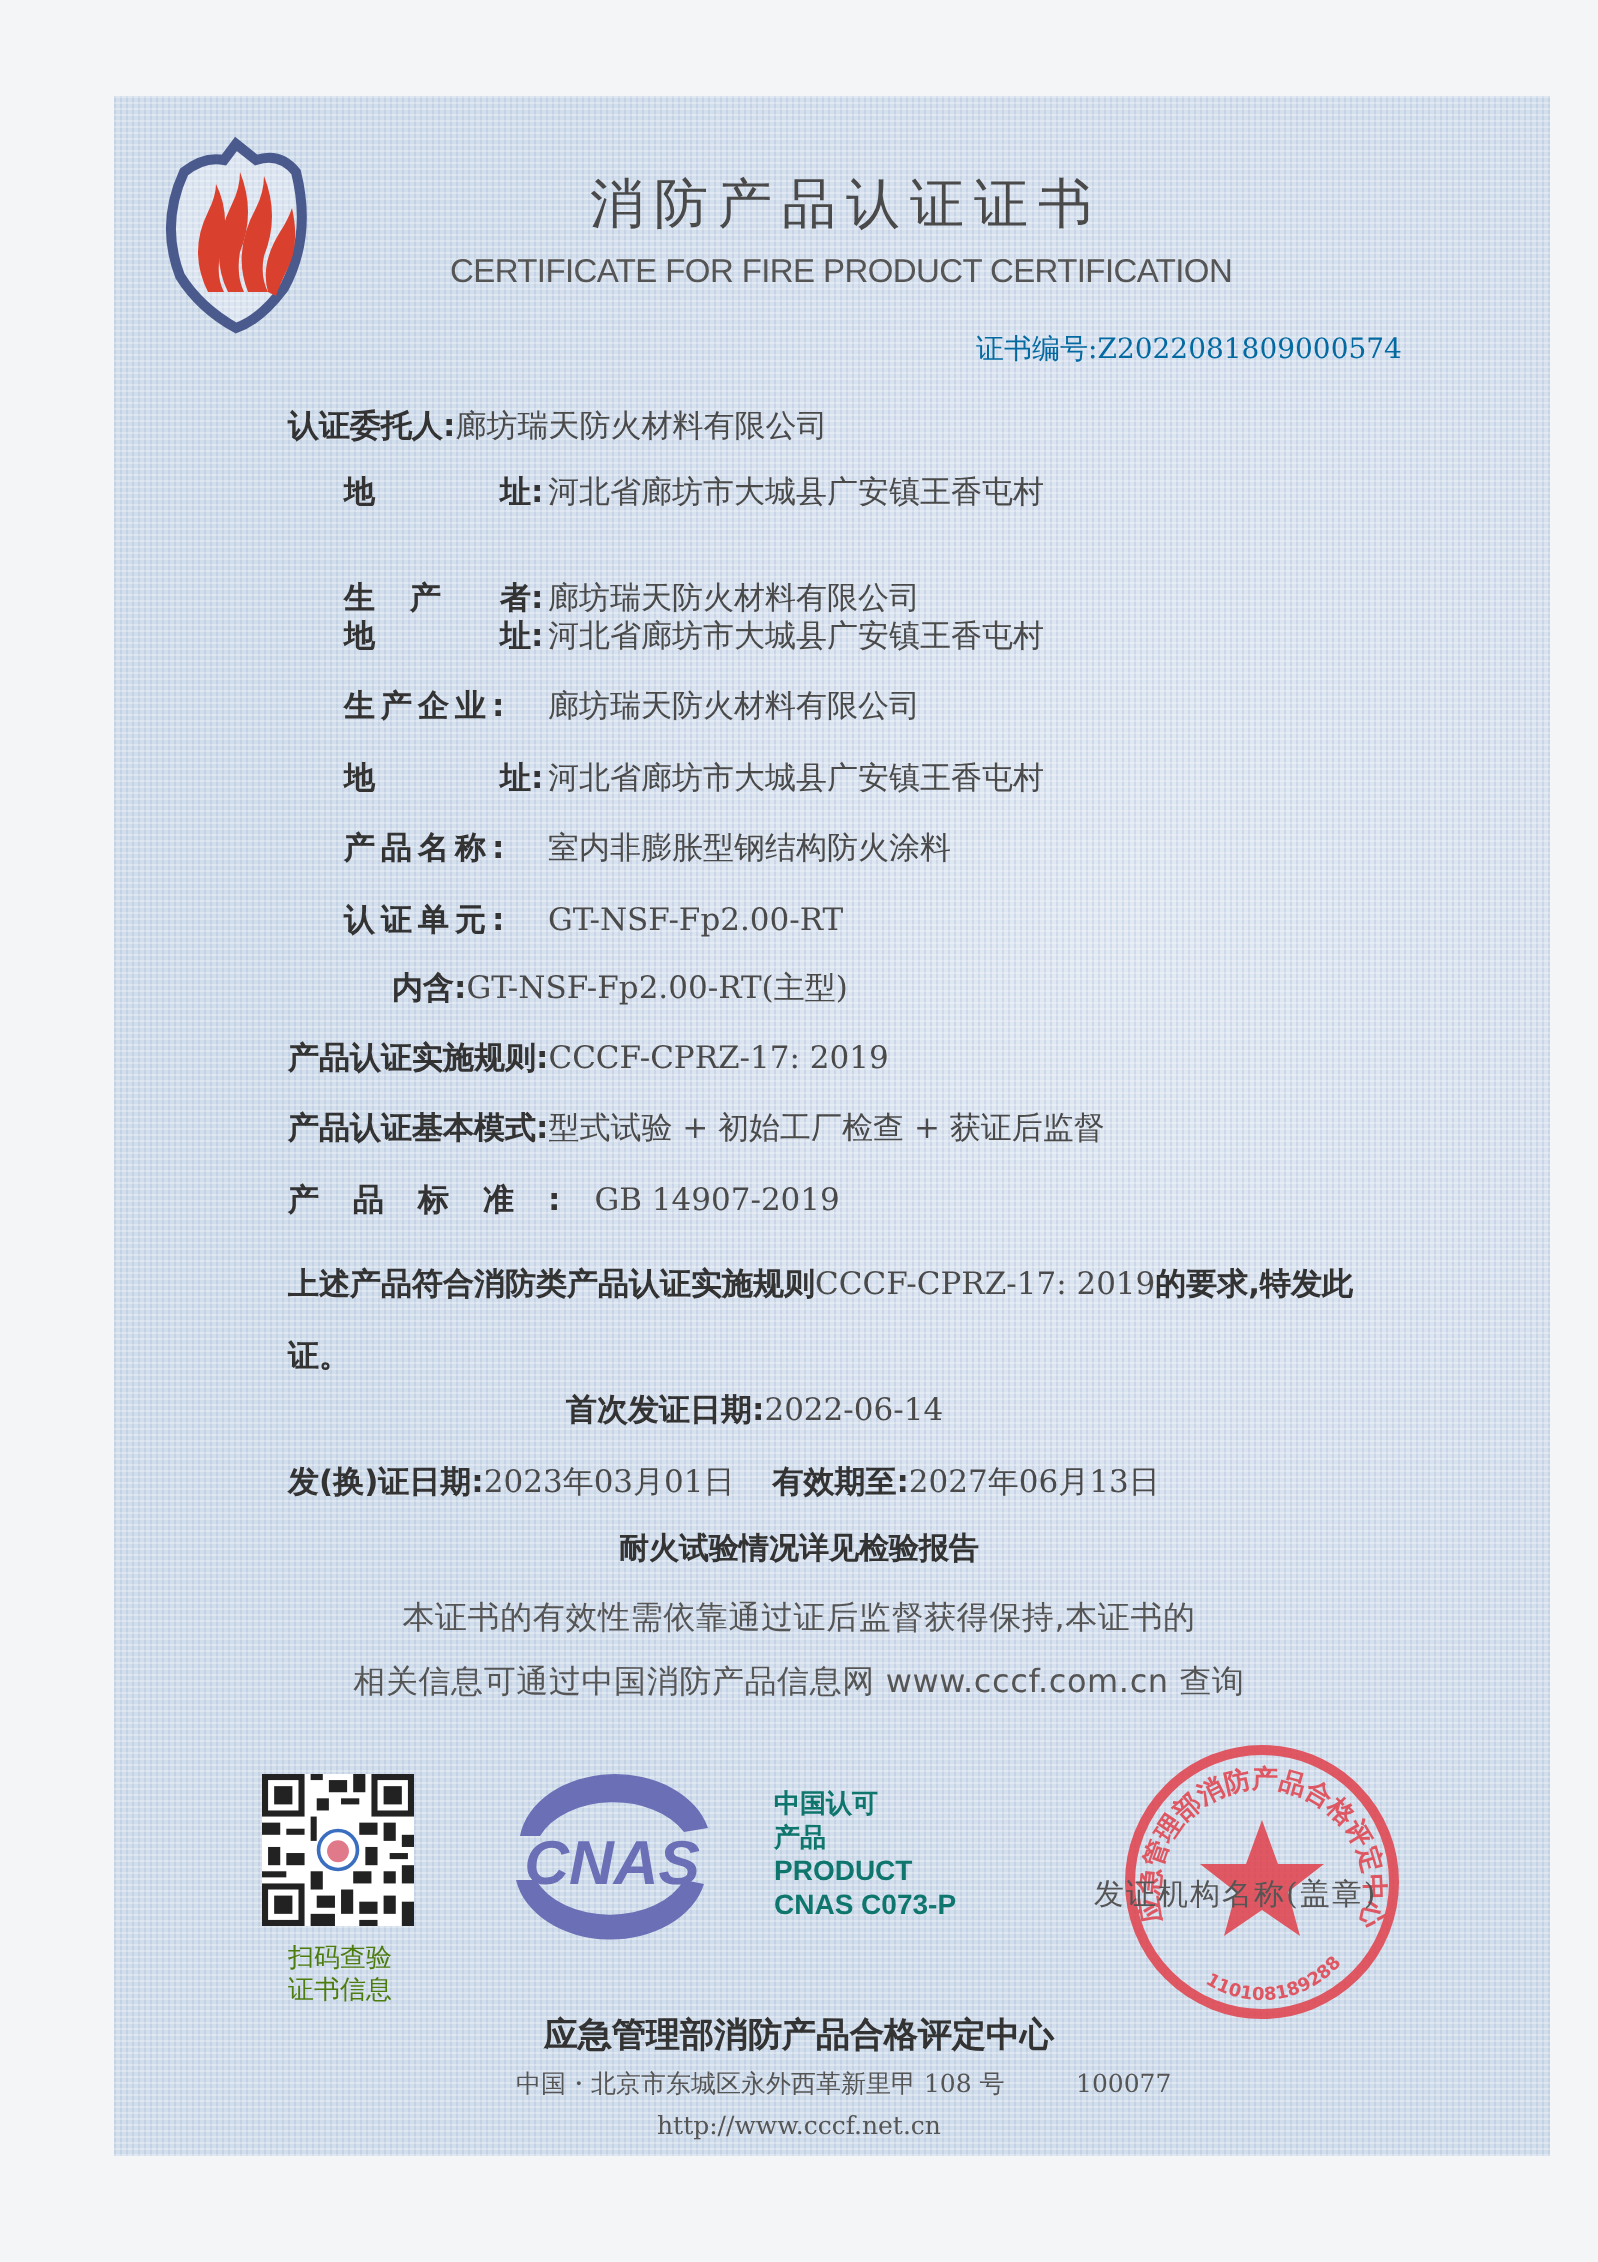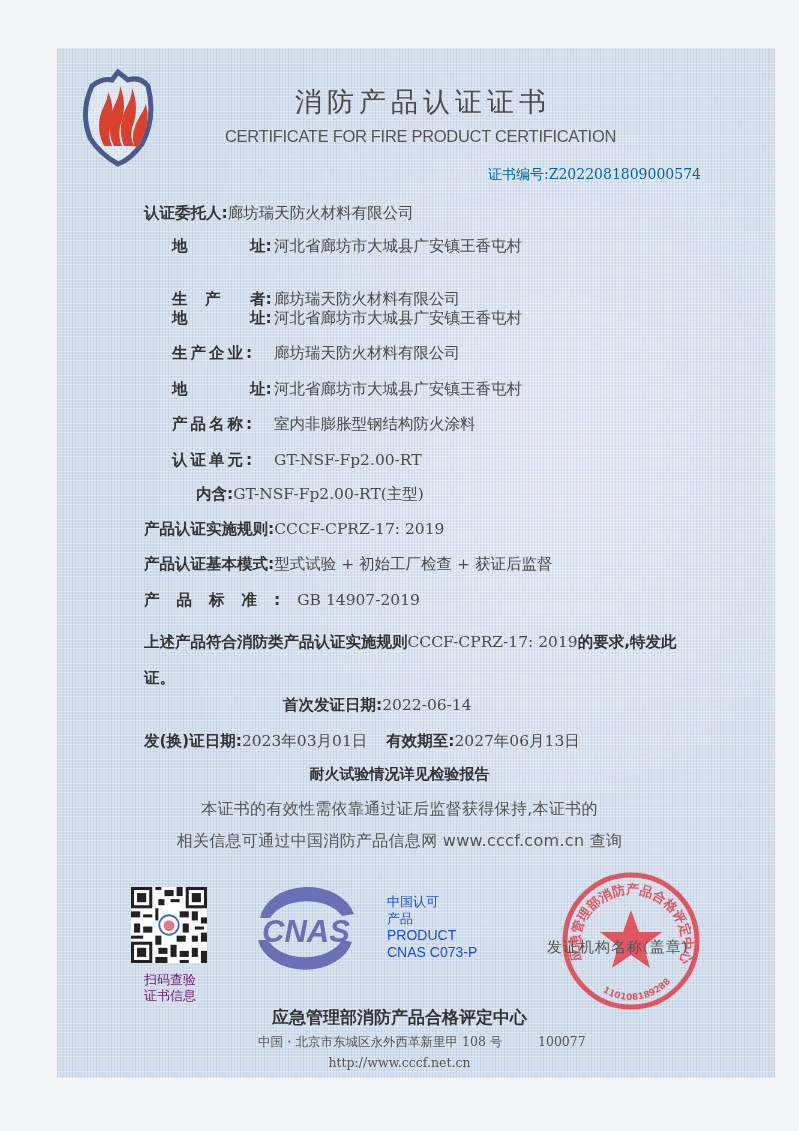--- a/index.html
+++ b/index.html
@@ -20,22 +20,22 @@
   .row .lab{font-weight:bold;color:#333;font-family:"DejaVu Sans","Liberation Sans",sans-serif;display:inline-block;}
   .row .val{color:#4a4a4a;}
   .l5{width:102px;margin-left:28px;}
   .spaced{letter-spacing:3px;}
   .decl{position:absolute;left:144px;top:624px;width:560px;font-size:15.5px;line-height:36px;font-weight:bold;color:#333;font-family:"DejaVu Sans","Liberation Sans",sans-serif;}
   .decl .m{font-weight:normal;font-family:"DejaVu Serif",serif;color:#4a4a4a;}
   .center{left:0;width:799px;text-align:center;}
   .note{font-size:16px;color:#555;font-family:"DejaVu Sans","Liberation Sans",sans-serif;letter-spacing:0.3px;}
   .bold{font-weight:bold;color:#333;font-family:"DejaVu Sans","Liberation Sans",sans-serif;}
   .qr{position:absolute;left:131px;top:887px;width:76px;height:76px;background:#fff;}
-  .qrlab{position:absolute;left:131px;top:972px;width:78px;text-align:center;font-size:13px;line-height:16px;color:#701a75;}
-  .cnas-text{position:absolute;left:387px;top:893px;font-size:13px;line-height:17px;color:#1d4ed8;font-family:"Liberation Sans","DejaVu Sans",sans-serif;}
+  .qrlab{position:absolute;left:131px;top:972px;width:78px;text-align:center;font-size:13px;line-height:16px;color:#4d7c0f;}
+  .cnas-text{position:absolute;left:387px;top:893px;font-size:13px;line-height:17px;color:#0f766e;font-family:"Liberation Sans","DejaVu Sans",sans-serif;font-weight:bold;}
   .issuer-lab{position:absolute;left:547px;top:938px;font-size:15px;color:#555;letter-spacing:1px;z-index:3;}
   .org{font-size:17px;}
   .addr{font-size:12.5px;color:#555;}
 </style>
 </head>
 <body>
 
 <div class="panel"></div>
 
 <svg style="position:absolute;left:82px;top:68px" width="76" height="100" viewBox="0 0 76 100">

